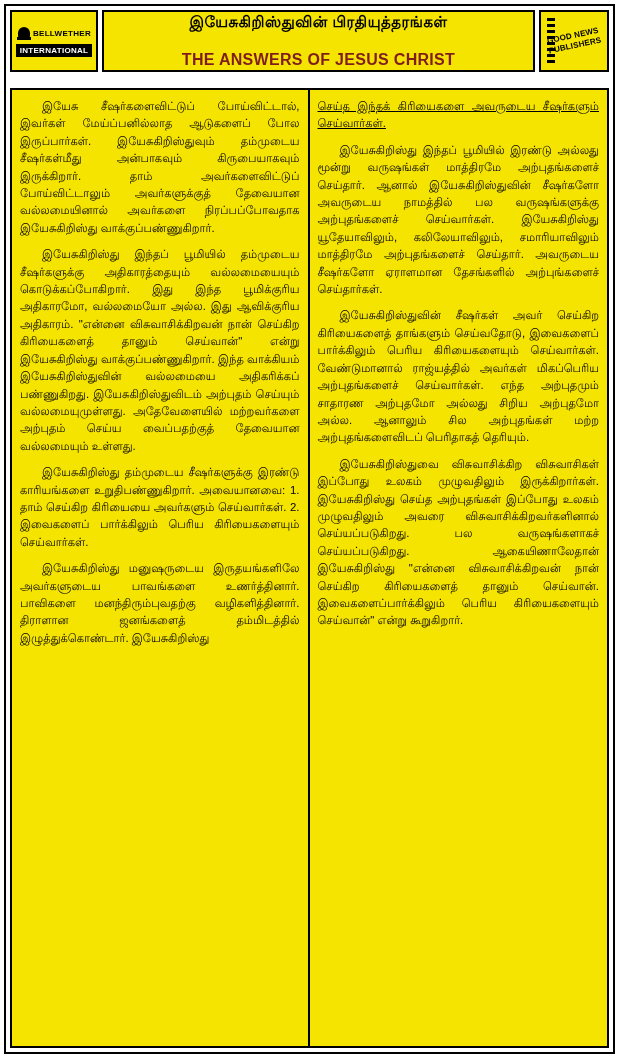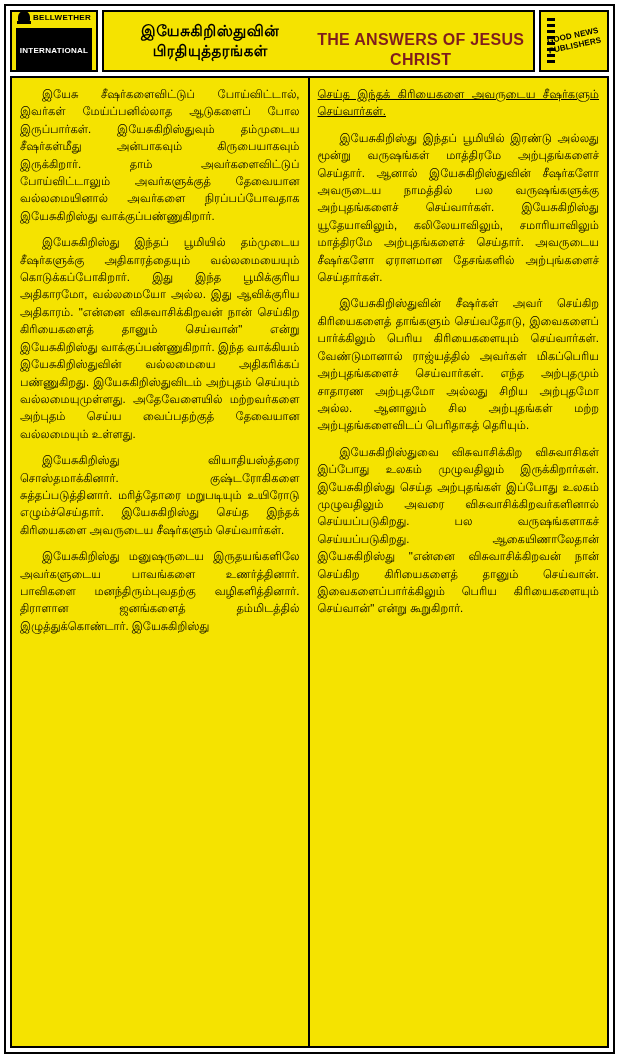--- a/index.html
+++ b/index.html
@@ -99,32 +99,32 @@
     color: #000000;
     line-height: 9px;
     white-space: nowrap;
   }
   .logo-word-bottom {
     font-size: 8px;
     font-weight: bold;
     letter-spacing: 0.3px;
     color: #ffffff;
     background: #000000;
-    padding: 18px 4px;
+    padding: 2px 4px;
     line-height: 9px;
     white-space: nowrap;
     margin-top: 2px;
   }
   .title-box {
     box-sizing: border-box;
     flex: 1;
     border: 2px solid #000000;
     background: #f5e300;
     display: flex;
-    flex-direction: row;
+    flex-direction: column;
     align-items: center;
     justify-content: center;
     padding: 2px 4px;
   }
   .title-tamil {
     font-size: 15px;
     font-weight: bold;
     color: #000000;
     text-align: center;
     line-height: 20px;
@@ -176,21 +176,21 @@
     background: repeating-linear-gradient(
       to bottom,
       #000000 0px, #000000 3px,
       #f5e300 3px, #f5e300 6px
     );
   }
   
   .body-area {
     box-sizing: border-box;
     flex: 1;
-    margin: 0 4px 4px 4px;
+    margin: 12px 4px 4px 4px;
     border: 2px solid #000000;
     background: #f5e300;
     display: flex;
     overflow: hidden;
   }
   .column {
     box-sizing: border-box;
     width: 50%;
     padding: 8px 8px 4px 8px;
     overflow: hidden;
@@ -244,21 +244,21 @@
         </div>
       </div>
 
     </div>
 
     <div class="body-area">
 
       <div class="column col-left">
         <p class="para">இயேசு சீஷர்களைவிட்டுப் போய்விட்டால், இவர்கள் மேய்ப்பனில்லாத ஆடுகளைப் போல இருப்பார்கள். இயேசுகிறிஸ்துவும் தம்முடைய சீஷர்கள்மீது அன்பாகவும் கிருபையாகவும் இருக்கிறார். தாம் அவர்களைவிட்டுப் போய்விட்டாலும் அவர்களுக்குத் தேவையான வல்லமையினால் அவர்களை நிரப்பப்போவதாக இயேசுகிறிஸ்து வாக்குப்பண்ணுகிறார்.</p>
         <p class="para">இயேசுகிறிஸ்து இந்தப் பூமியில் தம்முடைய சீஷர்களுக்கு அதிகாரத்தையும் வல்லமையையும் கொடுக்கப்போகிறார். இது இந்த பூமிக்குரிய அதிகாரமோ, வல்லமையோ அல்ல. இது ஆவிக்குரிய அதிகாரம். "என்னை விசுவாசிக்கிறவன் நான் செய்கிற கிரியைகளைத் தானும் செய்வான்" என்று இயேசுகிறிஸ்து வாக்குப்பண்ணுகிறார். இந்த வாக்கியம் இயேசுகிறிஸ்துவின் வல்லமையை அதிகரிக்கப் பண்ணுகிறது. இயேசுகிறிஸ்துவிடம் அற்புதம் செய்யும் வல்லமையுமுள்ளது. அதேவேளையில் மற்றவர்களை அற்புதம் செய்ய வைப்பதற்குத் தேவையான வல்லமையும் உள்ளது.</p>
-        <p class="para">இயேசுகிறிஸ்து வியாதியஸ்த்தரை சொஸ்தமாக்கினார். குஷ்டரோகிகளை சுத்தப்படுத்தினார். மரித்தோரை மறுபடியும் உயிரோடு எழும்ச்செய்தார். இயேசுகிறிஸ்து செய்த இந்தக் கிரியைகளை அவருடைய சீஷர்களும் செய்வார்கள்.</p>
+        <p class="para">இயேசுகிறிஸ்து தம்முடைய சீஷர்களுக்கு இரண்டு காரியங்களை உறுதிபண்ணுகிறார். அவையானவை: 1. தாம் செய்கிற கிரியையை அவர்களும் செய்வார்கள். 2. இவைகளைப் பார்க்கிலும் பெரிய கிரியைகளையும் செய்வார்கள்.</p>
         <p class="para">இயேசுகிறிஸ்து மனுஷருடைய இருதயங்களிலே அவர்களுடைய பாவங்களை உணர்த்தினார். பாவிகளை மனந்திரும்புவதற்கு வழிகளித்தினார். திராளான ஜனங்களைத் தம்மிடத்தில் இழுத்துக்கொண்டார். இயேசுகிறிஸ்து</p>
       </div>
 
       <div class="column col-right">
         <p class="para no-indent">செய்த இந்தக் கிரியைகளை அவருடைய சீஷர்களும் செய்வார்கள்.</p>
         <p class="para">இயேசுகிறிஸ்து இந்தப் பூமியில் இரண்டு அல்லது மூன்று வருஷங்கள் மாத்திரமே அற்புதங்களைச் செய்தார். ஆனால் இயேசுகிறிஸ்துவின் சீஷர்களோ அவருடைய நாமத்தில் பல வருஷங்களுக்கு அற்புதங்களைச் செய்வார்கள். இயேசுகிறிஸ்து யூதேயாவிலும், கலிலேயாவிலும், சமாரியாவிலும் மாத்திரமே அற்புதங்களைச் செய்தார். அவருடைய சீஷர்களோ ஏராளமான தேசங்களில் அற்புங்களைச் செய்தார்கள்.</p>
         <p class="para">இயேசுகிறிஸ்துவின் சீஷர்கள் அவர் செய்கிற கிரியைகளைத் தாங்களும் செய்வதோடு, இவைகளைப் பார்க்கிலும் பெரிய கிரியைகளையும் செய்வார்கள். வேண்டுமானால் ராஜ்யத்தில் அவர்கள் மிகப்பெரிய அற்புதங்களைச் செய்வார்கள். எந்த அற்புதமும் சாதாரண அற்புதமோ அல்லது சிறிய அற்புதமோ அல்ல. ஆனாலும் சில அற்புதங்கள் மற்ற அற்புதங்களைவிடப் பெரிதாகத் தெரியும்.</p>
         <p class="para">இயேசுகிறிஸ்துவை விசுவாசிக்கிற விசுவாசிகள் இப்போது உலகம் முழுவதிலும் இருக்கிறார்கள். இயேசுகிறிஸ்து செய்த அற்புதங்கள் இப்போது உலகம் முழுவதிலும் அவரை விசுவாசிக்கிறவர்களினால் செய்யப்படுகிறது. பல வருஷங்களாகச் செய்யப்படுகிறது. ஆகையிணாலேதான் இயேசுகிறிஸ்து "என்னை விசுவாசிக்கிறவன் நான் செய்கிற கிரியைகளைத் தானும் செய்வான். இவைகளைப்பார்க்கிலும் பெரிய கிரியைகளையும் செய்வான்" என்று கூறுகிறார்.</p>
       </div>
 

